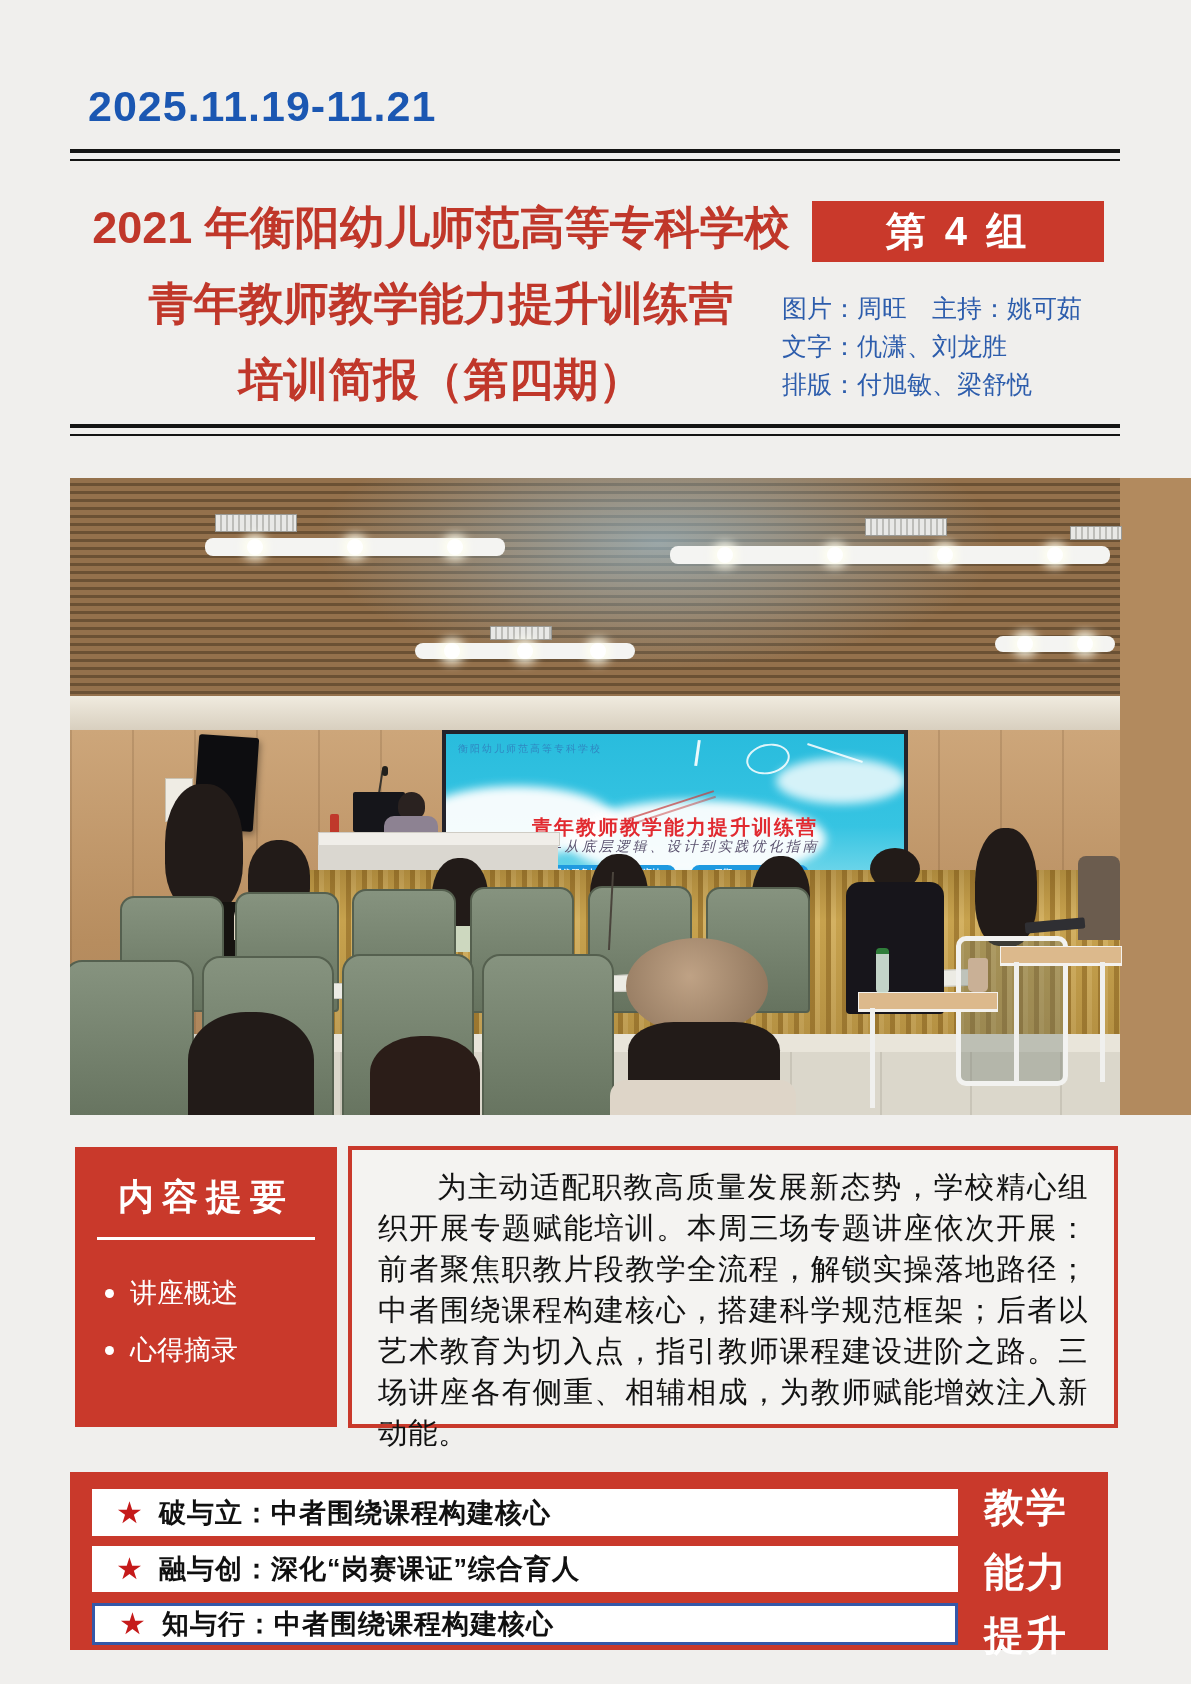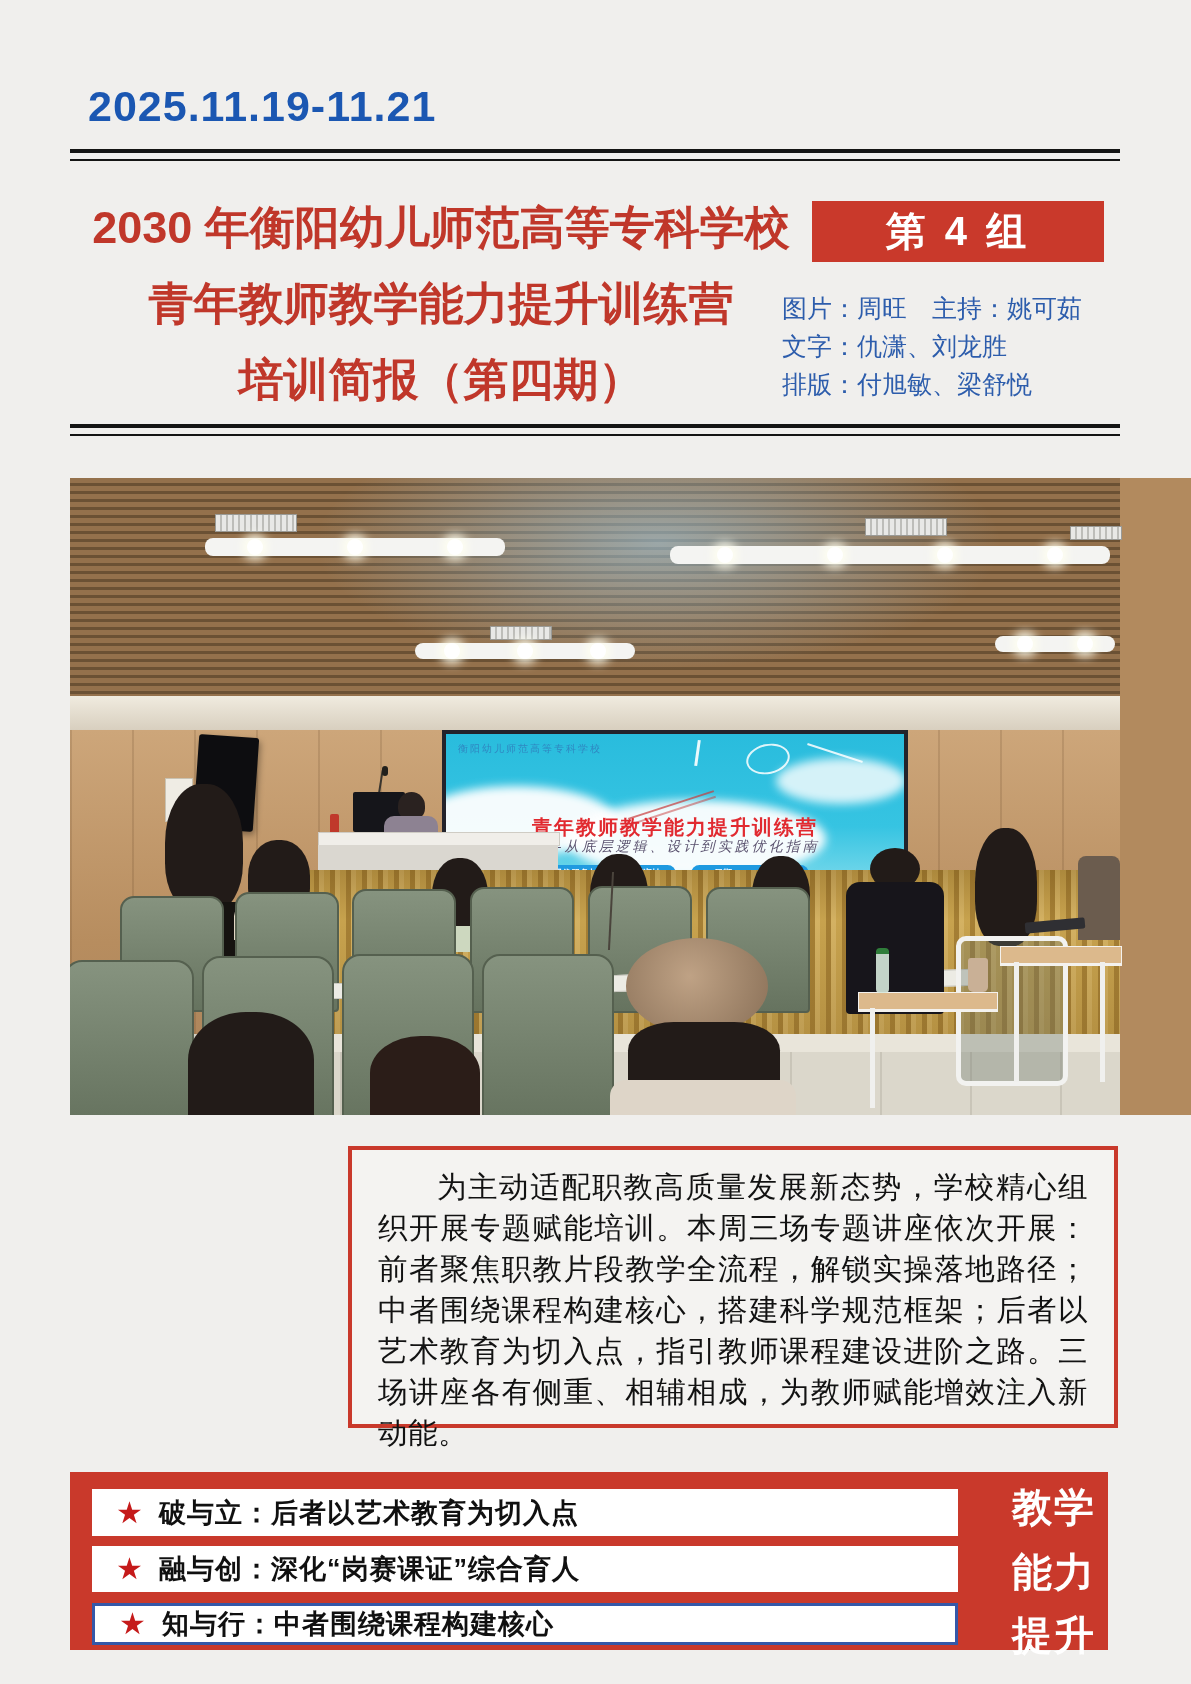--- a/index.html
+++ b/index.html
@@ -39,32 +39,32 @@
   
   .parabox{position:absolute;left:348px;top:1146px;width:770px;height:282px;border:4px solid #c9392b;
            background:#f4f3f1;box-sizing:border-box;}
   .parabox p{margin:0;padding:16px 26px 0 26px;font-size:29.5px;line-height:41px;color:#121212;
              text-align:justify;text-indent:2em;letter-spacing:.5px;}
   
   .hlblock{position:absolute;left:70px;top:1472px;width:1038px;height:178px;background:#c9392b;}
   .hlbar{position:absolute;left:22px;width:866px;background:#fff;display:flex;align-items:center;box-sizing:border-box;}
   .hlbar .star{color:#c51a1a;font-size:30px;margin:0 16px 0 24px;line-height:1;}
   .hlbar .txt{font-size:27px;font-weight:bold;color:#101010;letter-spacing:1px;}
-  .sidelab{position:absolute;left:888px;width:136px;text-align:center;color:#fff;font-size:40px;font-weight:bold;letter-spacing:2px;padding-left:28px;}
+  .sidelab{position:absolute;left:888px;width:136px;text-align:center;color:#fff;font-size:40px;font-weight:bold;letter-spacing:2px;}
 </style>
 </head>
 <body>
 
 <div class="page">
 
   <div class="date">2025.11.19-11.21</div>
   <div class="rule thick" style="top:149px"></div>
   <div class="rule thin" style="top:159px"></div>
 
-  <div class="title-line" style="top:198px">2030 年衡阳幼儿师范高等专科学校</div>
+  <div class="title-line" style="top:198px">2021 年衡阳幼儿师范高等专科学校</div>
   <div class="title-line" style="top:274px">青年教师教学能力提升训练营</div>
   <div class="title-line" style="top:350px">培训简报（第四期）</div>
   <div class="badge">第 4 组</div>
   <div class="credit-line" style="top:292px">图片：周旺　主持：姚可茹</div>
   <div class="credit-line" style="top:330px">文字：仇潇、刘龙胜</div>
   <div class="credit-line" style="top:368px">排版：付旭敏、梁舒悦</div>
 
   <div class="rule thick" style="top:424px"></div>
   <div class="rule thin" style="top:434px"></div>
 
@@ -185,29 +185,41 @@
 
     <div class="hair" style="left:118px;top:534px;width:126px;height:104px;border-radius:46% 46% 0 0;"></div>
     <div class="hair" style="left:300px;top:558px;width:110px;height:80px;border-radius:46% 46% 0 0;background:#2b1d18;"></div>
     <div class="ph" style="left:556px;top:460px;width:142px;height:96px;border-radius:50%;
          background:radial-gradient(circle at 45% 40%, #c2a habitantes 0,#b59a7e 0%, #8f755c 85%);background:radial-gradient(circle at 45% 40%, #bfa285 0%, #8f755c 88%);"></div>
     <div class="hair" style="left:558px;top:544px;width:152px;height:94px;border-radius:30% 30% 0 0;"></div>
     <div class="ph" style="left:540px;top:602px;width:186px;height:35px;background:#ded5c8;border-radius:16px 16px 0 0;"></div>
     <div class="ph" style="left:540px;top:394px;width:2px;height:78px;background:#4a443c;transform:rotate(3deg);"></div>
   </div>
 
+  <div class="sumbox">
+    <h2>内容提要</h2>
+    <div class="sumdiv"></div>
+    <div class="sumitem" style="top:128px">
+      <span class="dot"></span>
+      <span>讲座概述</span>
+    </div>
+    <div class="sumitem" style="top:185px">
+      <span class="dot"></span>
+      <span>心得摘录</span>
+    </div>
+  </div>
 
   <div class="parabox">
     <p>为主动适配职教高质量发展新态势，学校精心组织开展专题赋能培训。本周三场专题讲座依次开展：前者聚焦职教片段教学全流程，解锁实操落地路径；中者围绕课程构建核心，搭建科学规范框架；后者以艺术教育为切入点，指引教师课程建设进阶之路。三场讲座各有侧重、相辅相成，为教师赋能增效注入新动能。</p>
   </div>
 
   <div class="hlblock">
     <div class="hlbar" style="top:17px;height:47px;">
       <span class="star">★</span>
-      <span class="txt">破与立：后者以艺术教育为切入点</span>
+      <span class="txt">破与立：中者围绕课程构建核心</span>
     </div>
     <div class="hlbar" style="top:74px;height:46px;">
       <span class="star">★</span>
       <span class="txt">融与创：深化“岗赛课证”综合育人</span>
     </div>
     <div class="hlbar" style="top:131px;height:42px;border:3px solid #3558a8;">
       <span class="star">★</span>
       <span class="txt">知与行：中者围绕课程构建核心</span>
     </div>
     <div class="sidelab" style="top:8px">教学</div>

